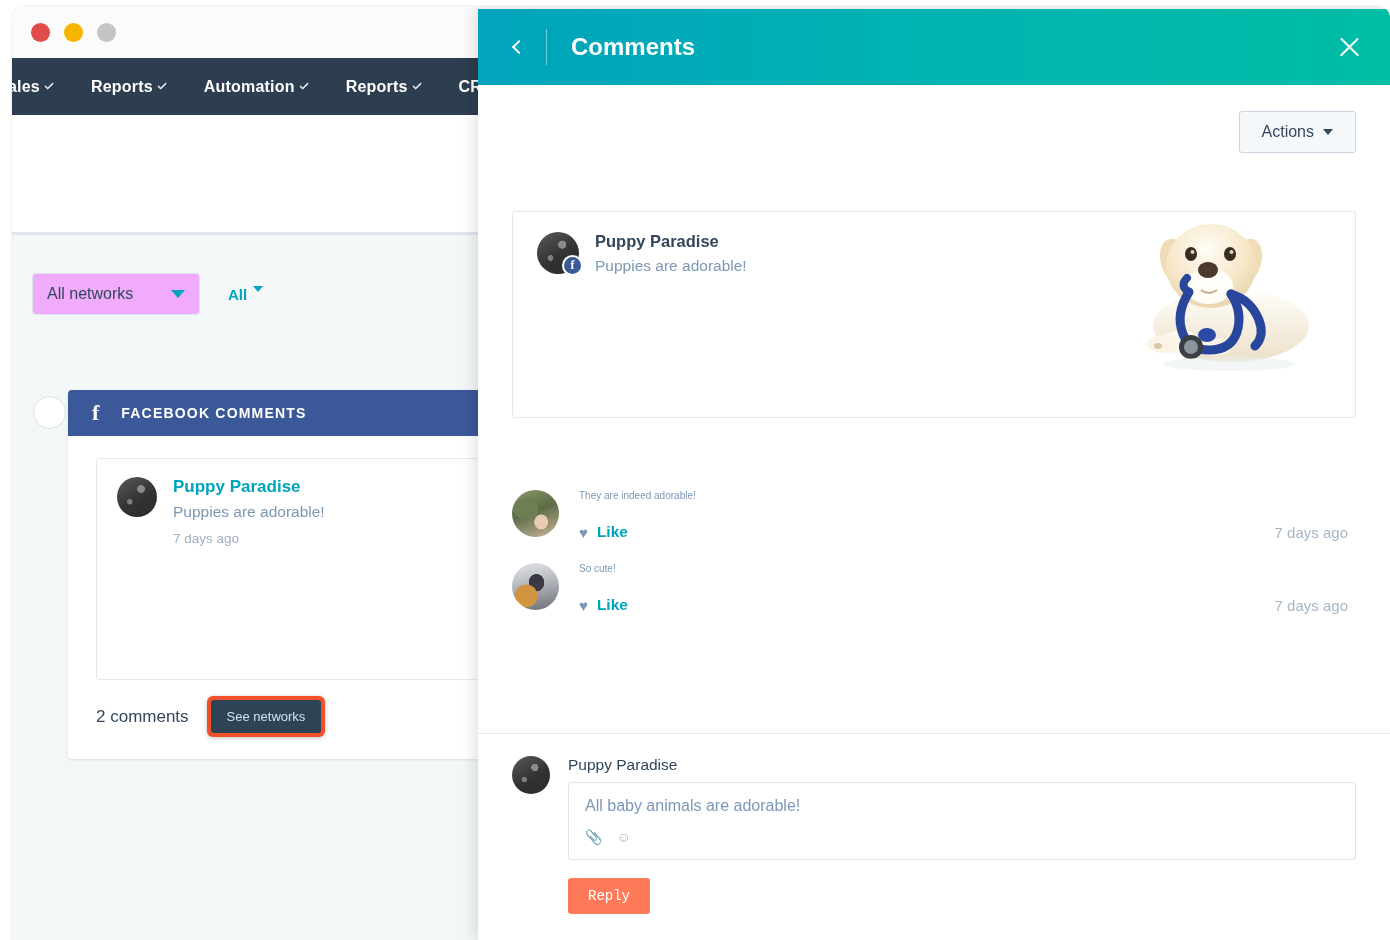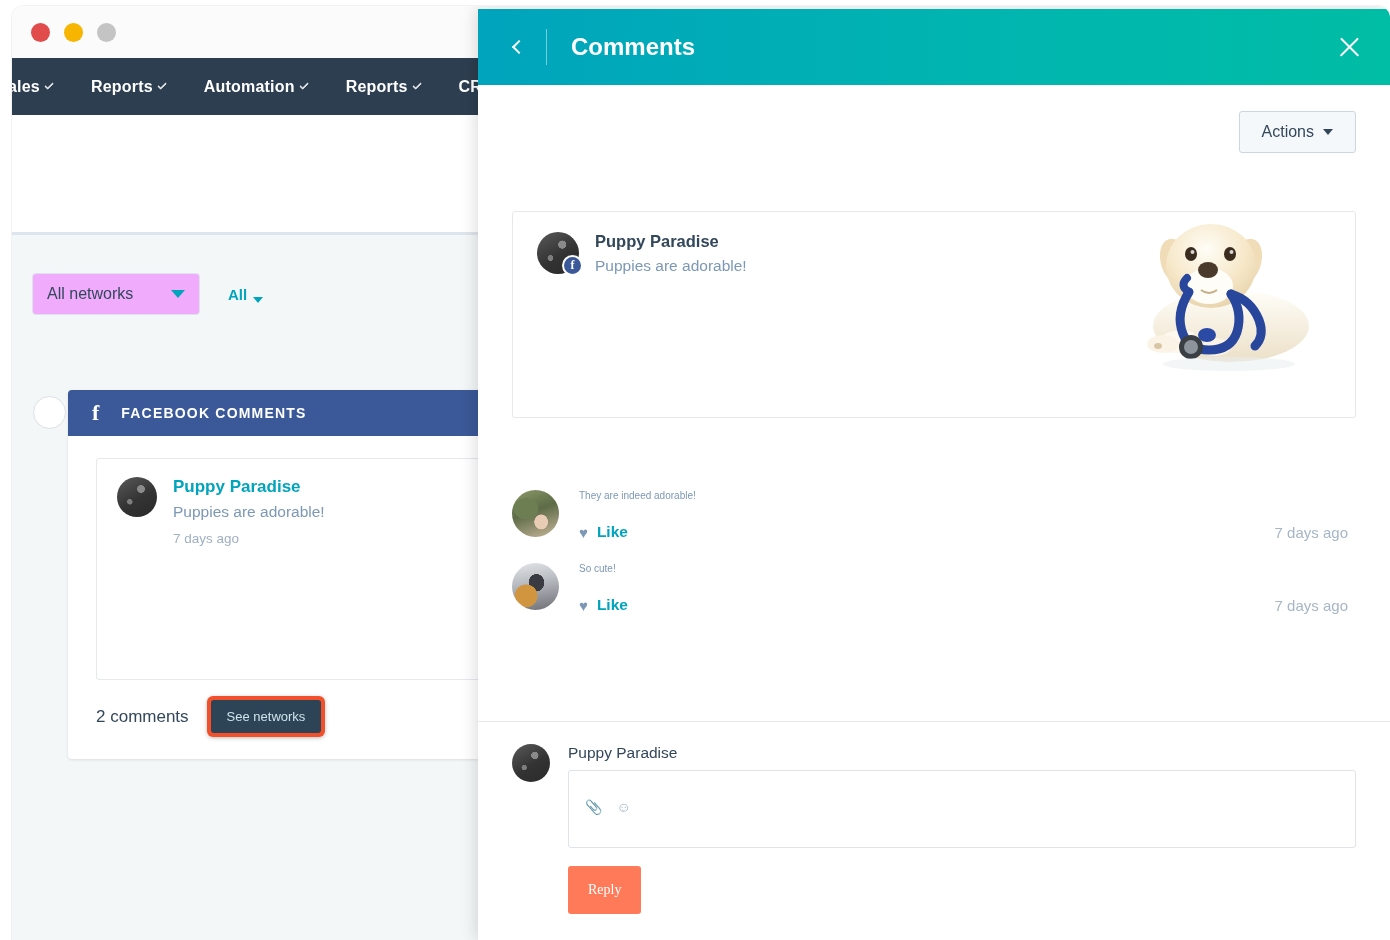--- a/index.html
+++ b/index.html
@@ -88,21 +88,21 @@
     padding: 0 14px;
     justify-content: space-between;
   }
   #network-select .label { font-size: 16px; color: #33475b; }
   .caret-teal {
     width: 0; height: 0;
     border-left: 7px solid transparent;
     border-right: 7px solid transparent;
     border-top: 8px solid #00a4bd;
   }
-  #all-filter { display: flex; align-items: flex-end; gap: 6px; }
+  #all-filter { display: flex; align-items: flex-start; gap: 6px; }
   #all-filter .label { font-size: 15px; font-weight: bold; color: #00a4bd; }
   .caret-teal-sm {
     width: 0; height: 0;
     border-left: 5px solid transparent;
     border-right: 5px solid transparent;
     border-top: 6px solid #00a4bd;
   }
 
   #radio-circle {
     position: absolute; left: 21px; top: 158px;
@@ -339,24 +339,24 @@
     height: 78px;
   }
   #composer-text { font-size: 16px; color: #7c98b6; }
   #composer-tools { display: flex; gap: 14px; margin-top: 14px; }
   .tool-icon { font-size: 14px; color: #9aa8b6; cursor: pointer; }
   #reply-btn {
     margin-top: 18px;
     background: #ff7a59;
     color: #ffffff;
     border: none; border-radius: 3px;
-    padding: 16px 20px;
+    padding: 10px 20px;
     font-size: 14px;
     cursor: pointer;
-    font-family: Liberation Serif, serif;
+    font-family: Liberation Mono, monospace;
   }
 </style>
 </head>
 <body>
 
 <div id="app-window">
 
   <div id="titlebar">
     <span class="dot red"></span>
     <span class="dot yellow"></span>
@@ -535,20 +535,21 @@
           <div class="comment-time">7 days ago</div>
         </div>
 
       </div>
 
       <div id="composer">
         <div id="composer-avatar" class="avatar puppy-logo"></div>
         <div id="composer-main">
           <div id="composer-author">Puppy Paradise</div>
           <div id="composer-box">
+            <div id="composer-text" placeholder="Write a reply...">All baby animals are adorable!</div>
             <div id="composer-tools">
               <span class="tool-icon">📎</span>
               <span class="tool-icon">☺</span>
             </div>
           </div>
           <button id="reply-btn">Reply</button>
         </div>
       </div>
 
     </div>

